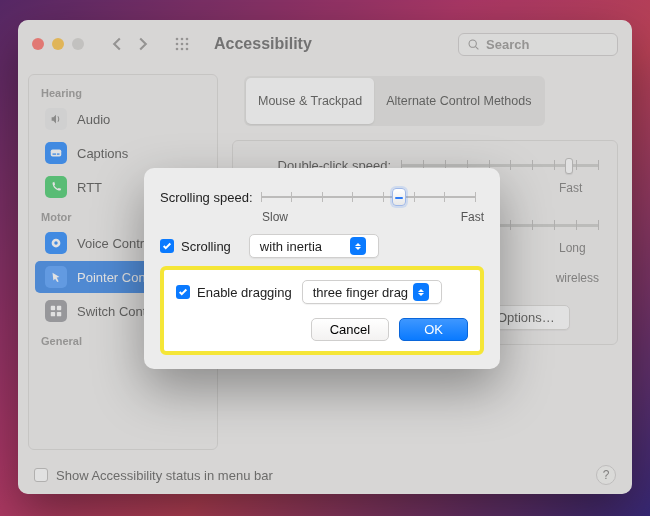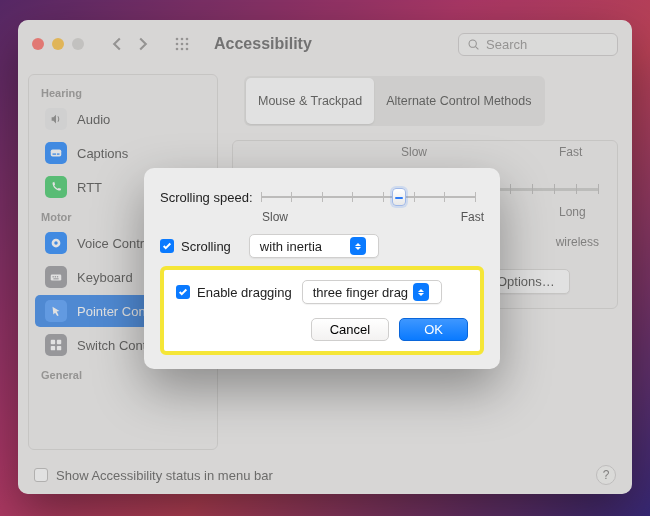--- a/index.html
+++ b/index.html
@@ -11,21 +11,21 @@
 
   .toolbar { height:48px; display:flex; align-items:center; padding:0 14px; gap:14px; }
   .traffic { display:flex; gap:8px; }
   .dot { width:12px; height:12px; border-radius:50%; background:#c9c7c6; }
   .dot.red { background:#ff5f57; } .dot.yellow{ background:#febc2e;} .dot.green{ background:#d0cecb;}
   .nav-arrows { display:flex; gap:12px; margin-left:12px; color:#8a8987;}
   .nav-arrows svg{width:14px;height:14px;}
   .grid-ico { margin-left:10px; color:#8a8987;}
   .title { margin-left:10px; font-size:16px; font-weight:600; color:#555;}
   .spacer{flex:1;}
-  .search { display:flex; align-items:center; gap:6px; background:rgba(255,255,255,0.35); border:1px solid #c9c7c6; border-radius:6px; padding:3px 8px; width:160px; color:#8a8987; font-size:13px;}
+  .search { display:flex; align-items:center; gap:6px; background:rgba(255,255,255,0.35); border:1px solid #c9c7c6; border-radius:6px; padding:3px 8px; width:160px; color:#8a8987; font-size:13px;font-weight:bold;}
   .search svg{width:13px;height:13px;}
 
   .body { display:flex; height:calc(100% - 48px - 38px); }
   .sidebar { width:190px; border:1px solid #d6d4d2; border-radius:6px; margin:6px 10px 6px 10px; background:#efedec; overflow:hidden auto; padding:6px 0;}
   .section-h { font-size:11px; font-weight:600; color:#8a8987; padding:6px 12px 2px; }
   .sb-item { display:flex; align-items:center; gap:10px; padding:5px 10px; margin:2px 6px; border-radius:5px; font-size:13px; color:#3a3a38;}
   .sb-item.selected { background:#1f78e8; color:#fff; }
   .sb-ico { width:22px; height:22px; border-radius:5px; display:flex; align-items:center; justify-content:center; color:#fff; font-size:12px;}
   .sb-ico svg{width:14px;height:14px;}
 
@@ -162,32 +162,20 @@
       <div class="section-h">Motor</div>
       <div class="sb-item">
         <span class="sb-ico" style="background:#0a7aff">
             <svg viewBox="0 0 16 16">
               <circle cx="8" cy="8" r="5" fill="#fff"></circle>
               <circle cx="8" cy="8" r="2" fill="#0a7aff"></circle>
             </svg>
           </span>
         <span>Voice Contro</span>
       </div>
-      <div class="sb-item">
-        <span class="sb-ico" style="background:#8e8e93">
-            <svg viewBox="0 0 16 16">
-              <rect x="2" y="5" width="12" height="7" rx="1.5" fill="#fff"></rect>
-              <rect x="4" y="7" width="1.5" height="1.5" fill="#8e8e93"></rect>
-              <rect x="6.5" y="7" width="1.5" height="1.5" fill="#8e8e93"></rect>
-              <rect x="9" y="7" width="1.5" height="1.5" fill="#8e8e93"></rect>
-              <rect x="5" y="9.5" width="6" height="1.2" fill="#8e8e93"></rect>
-            </svg>
-          </span>
-        <span>Keyboard</span>
-      </div>
       <div class="sb-item selected">
         <span class="sb-ico" style="background:#3d93ff">
             <svg viewBox="0 0 16 16">
               <path d="M4 3l8 5-3.2.6L11 13l-1.6.7L7 10 5 12z" fill="#fff"></path>
             </svg>
           </span>
         <span>Pointer Control</span>
       </div>
       <div class="sb-item">
         <span class="sb-ico" style="background:#8e8e93">
@@ -204,20 +192,39 @@
       <div class="section-h">General</div>
     </div>
 
     <div class="content">
       <div class="seg">
         <div class="seg-b active">Mouse &amp; Trackpad</div>
         <div class="seg-b">Alternate Control Methods</div>
       </div>
 
       <div class="panel">
+        <div class="row">
+          <span class="lbl-r">Double-click speed:</span>
+          <div class="slider-bg">
+            <div class="track"></div>
+            <div class="ticks">
+                <span class="tick"></span>
+                <span class="tick"></span>
+                <span class="tick"></span>
+                <span class="tick"></span>
+                <span class="tick"></span>
+                <span class="tick"></span>
+                <span class="tick"></span>
+                <span class="tick"></span>
+                <span class="tick"></span>
+                <span class="tick"></span>
+              </div>
+            <div class="thumb" style="left:83%"></div>
+          </div>
+        </div>
         <div class="row" style="margin-top:-10px;margin-bottom:20px;">
           <span class="lbl-r"></span>
           <span style="font-size:12px;color:#6a6967">Slow</span>
           <span style="flex:1"></span>
           <span class="end-lbl">Fast</span>
         </div>
 
         <div class="row">
           <span class="lbl-r"></span>
           <div class="slider-bg">

